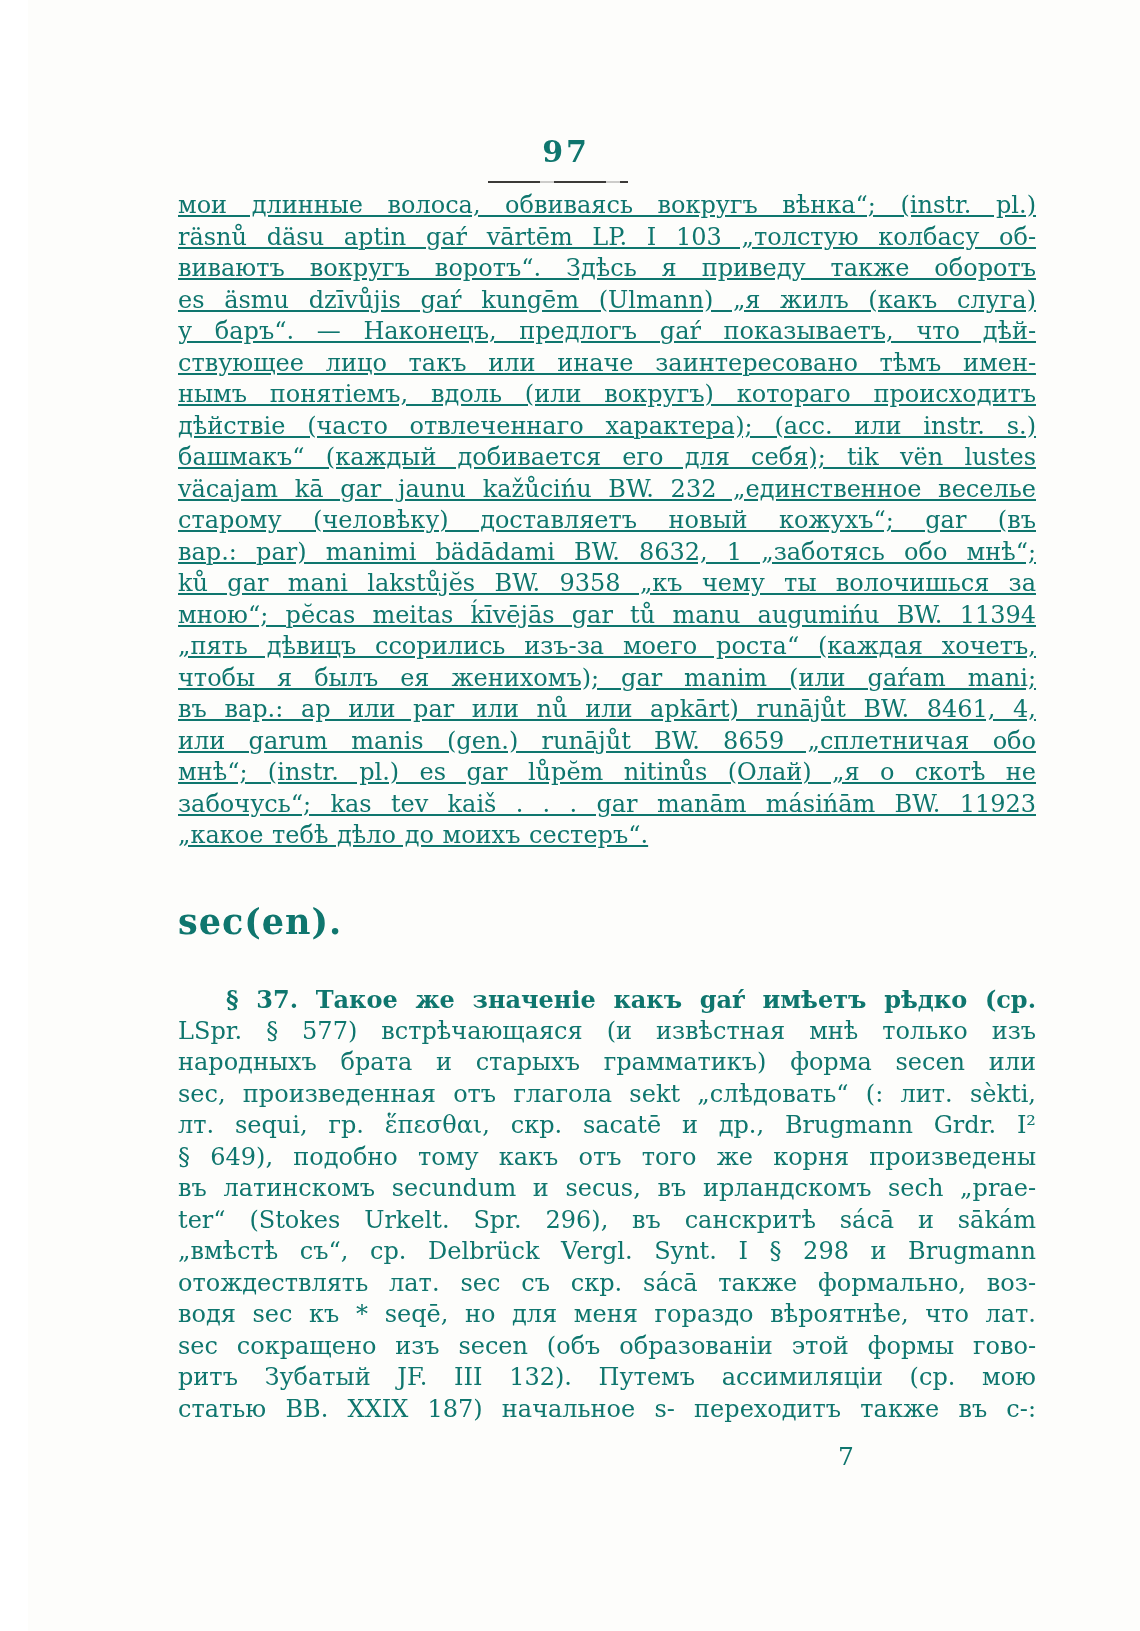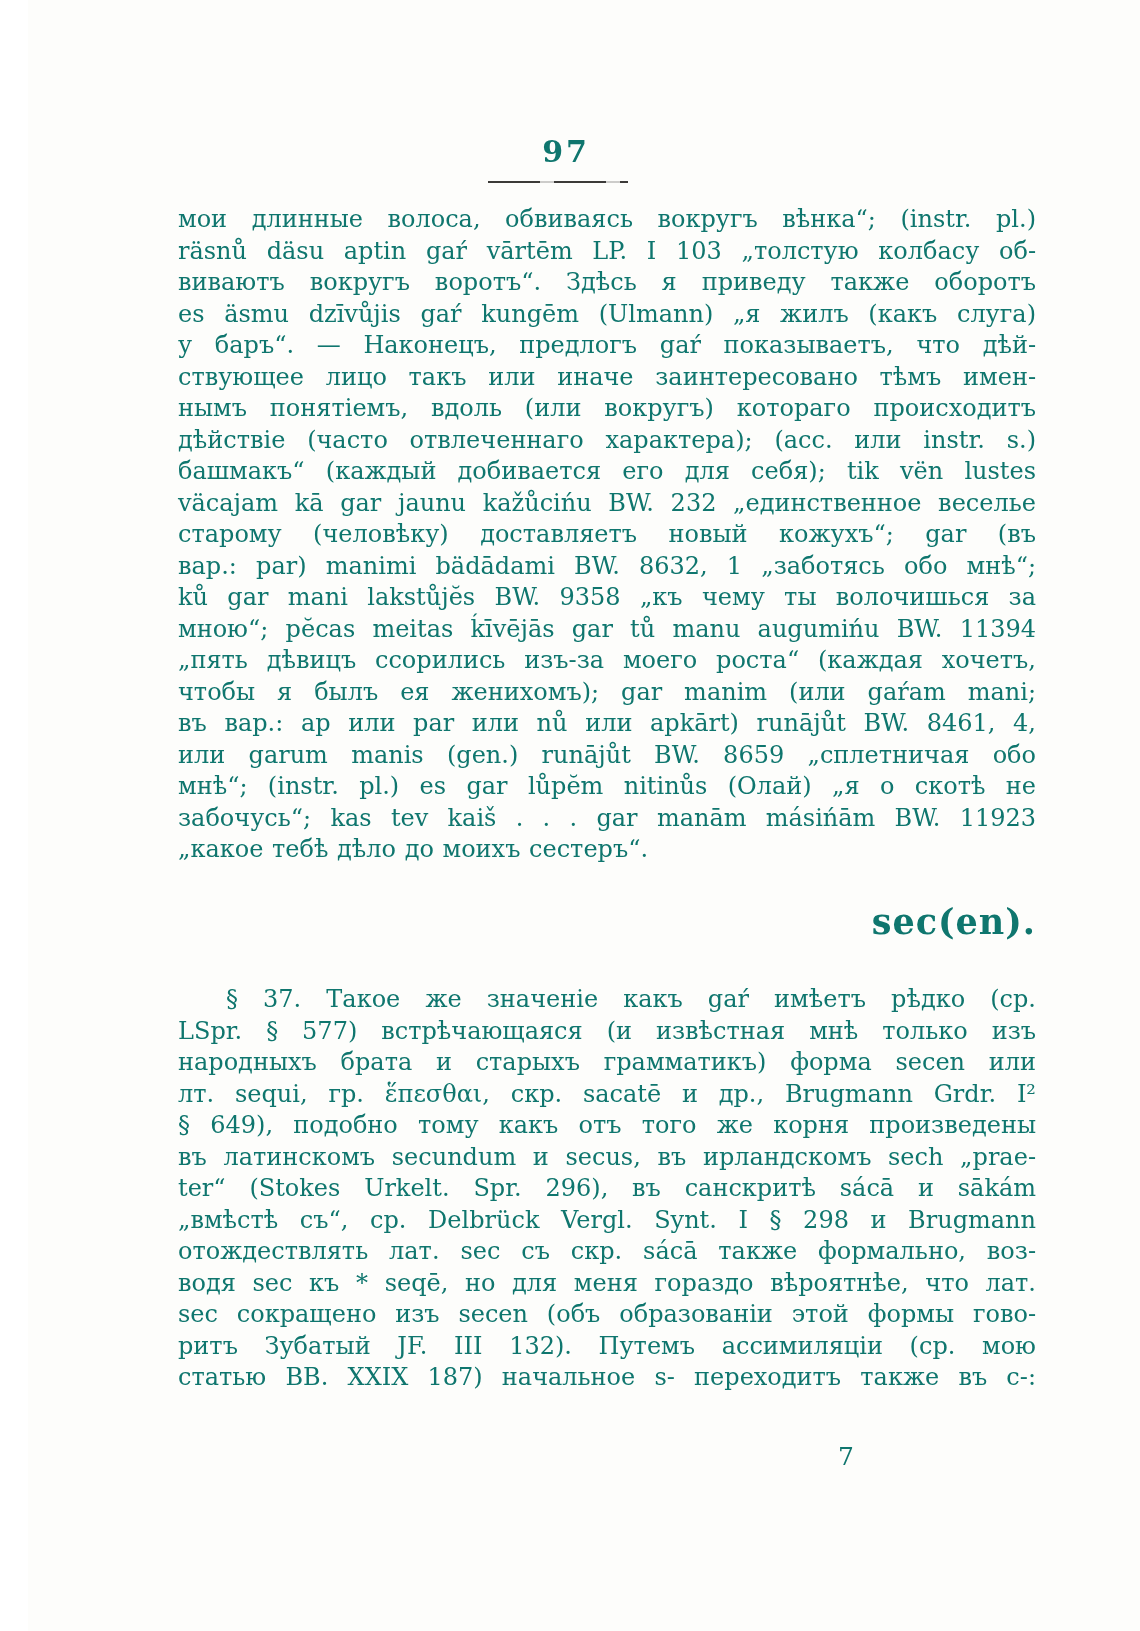--- a/index.html
+++ b/index.html
@@ -14,32 +14,32 @@
   }
   .pagenum {
     position:absolute; top:134px; left:458px; width:160px;
     text-align:center; font-weight:bold; font-size:30px; letter-spacing:3px;
   }
   .pagenum-rule {
     position:absolute; top:181px; left:460px; width:140px; height:2px;
     background:repeating-linear-gradient(90deg,#3c3a38 0 52px,rgba(60,58,56,.25) 52px 66px);
   }
   .textblock { position:absolute; left:150px; width:858px; }
-  #para1 { top:204px; }
+  #para1 { top:190px;text-decoration:underline; }
   #para2 { top:984px; }
   .jline {
     font-size:24px; line-height:31.5px;
     text-align:justify; text-align-last:justify;
     word-spacing:1px;
   }
   .flush { text-align-last:left; }
-  .indent { padding-left:48px; }
+  .indent { padding-left:48px;font-weight:bold; }
   .heading {
     position:absolute; top:901px; left:150px; width:858px;
-    text-align:right; font-weight:bold; font-size:35px; letter-spacing:1px;
+    text-align:left; font-weight:bold; font-size:35px; letter-spacing:1px;
   }
   .sigmark {
     position:absolute; top:1442px; left:788px; width:60px;
     text-align:center; font-size:25px;
   }
 </style>
 </head>
 <body>
 
 <div class="page">
@@ -70,20 +70,21 @@
     <div class="jline">забочусь“; kas tev kaiš . . . gar manām másińām BW. 11923</div>
     <div class="jline flush">„какое тебѣ дѣло до моихъ сестеръ“.</div>
   </div>
 
   <div class="heading">sec(en).</div>
 
   <div class="textblock" id="para2">
     <div class="jline indent">§ 37. Такое же значеніе какъ gaŕ имѣетъ рѣдко (ср.</div>
     <div class="jline">LSpr. § 577) встрѣчающаяся (и извѣстная мнѣ только изъ</div>
     <div class="jline">народныхъ брата и старыхъ грамматикъ) форма secen или</div>
+    <div class="jline">sec, произведенная отъ глагола sekt „слѣдовать“ (: лит. sèkti,</div>
     <div class="jline">лт. sequi, гр. ἕπεσθαι, скр. sacatē и др., Brugmann Grdr. I²</div>
     <div class="jline">§ 649), подобно тому какъ отъ того же корня произведены</div>
     <div class="jline">въ латинскомъ secundum и secus, въ ирландскомъ sech „prae-</div>
     <div class="jline">ter“ (Stokes Urkelt. Spr. 296), въ санскритѣ sácā и sākám</div>
     <div class="jline">„вмѣстѣ съ“, ср. Delbrück Vergl. Synt. I § 298 и Brugmann</div>
     <div class="jline">отождествлять лат. sec съ скр. sácā также формально, воз-</div>
     <div class="jline">водя sec къ * seqē, но для меня гораздо вѣроятнѣе, что лат.</div>
     <div class="jline">sec сокращено изъ secen (объ образованіи этой формы гово-</div>
     <div class="jline">ритъ Зубатый JF. III 132). Путемъ ассимиляціи (ср. мою</div>
     <div class="jline">статью BB. XXIX 187) начальное s- переходитъ также въ c-:</div>

